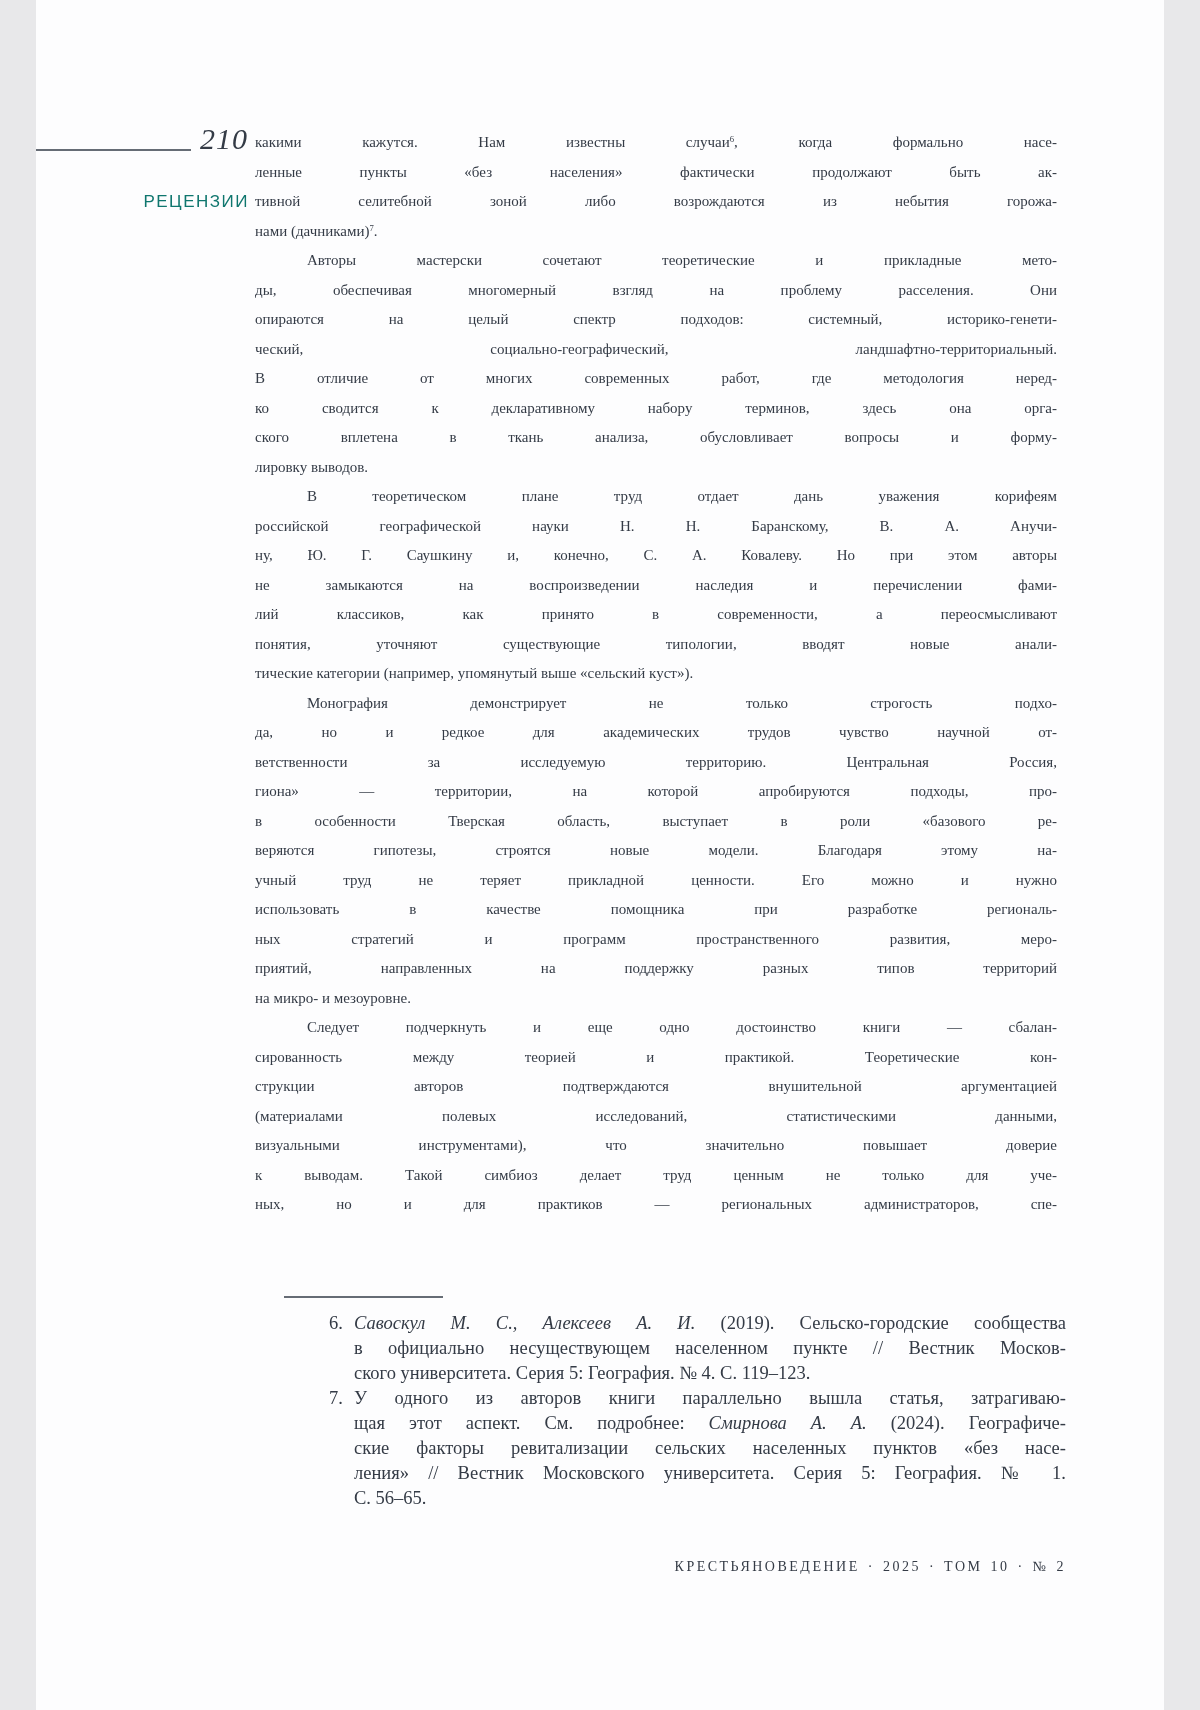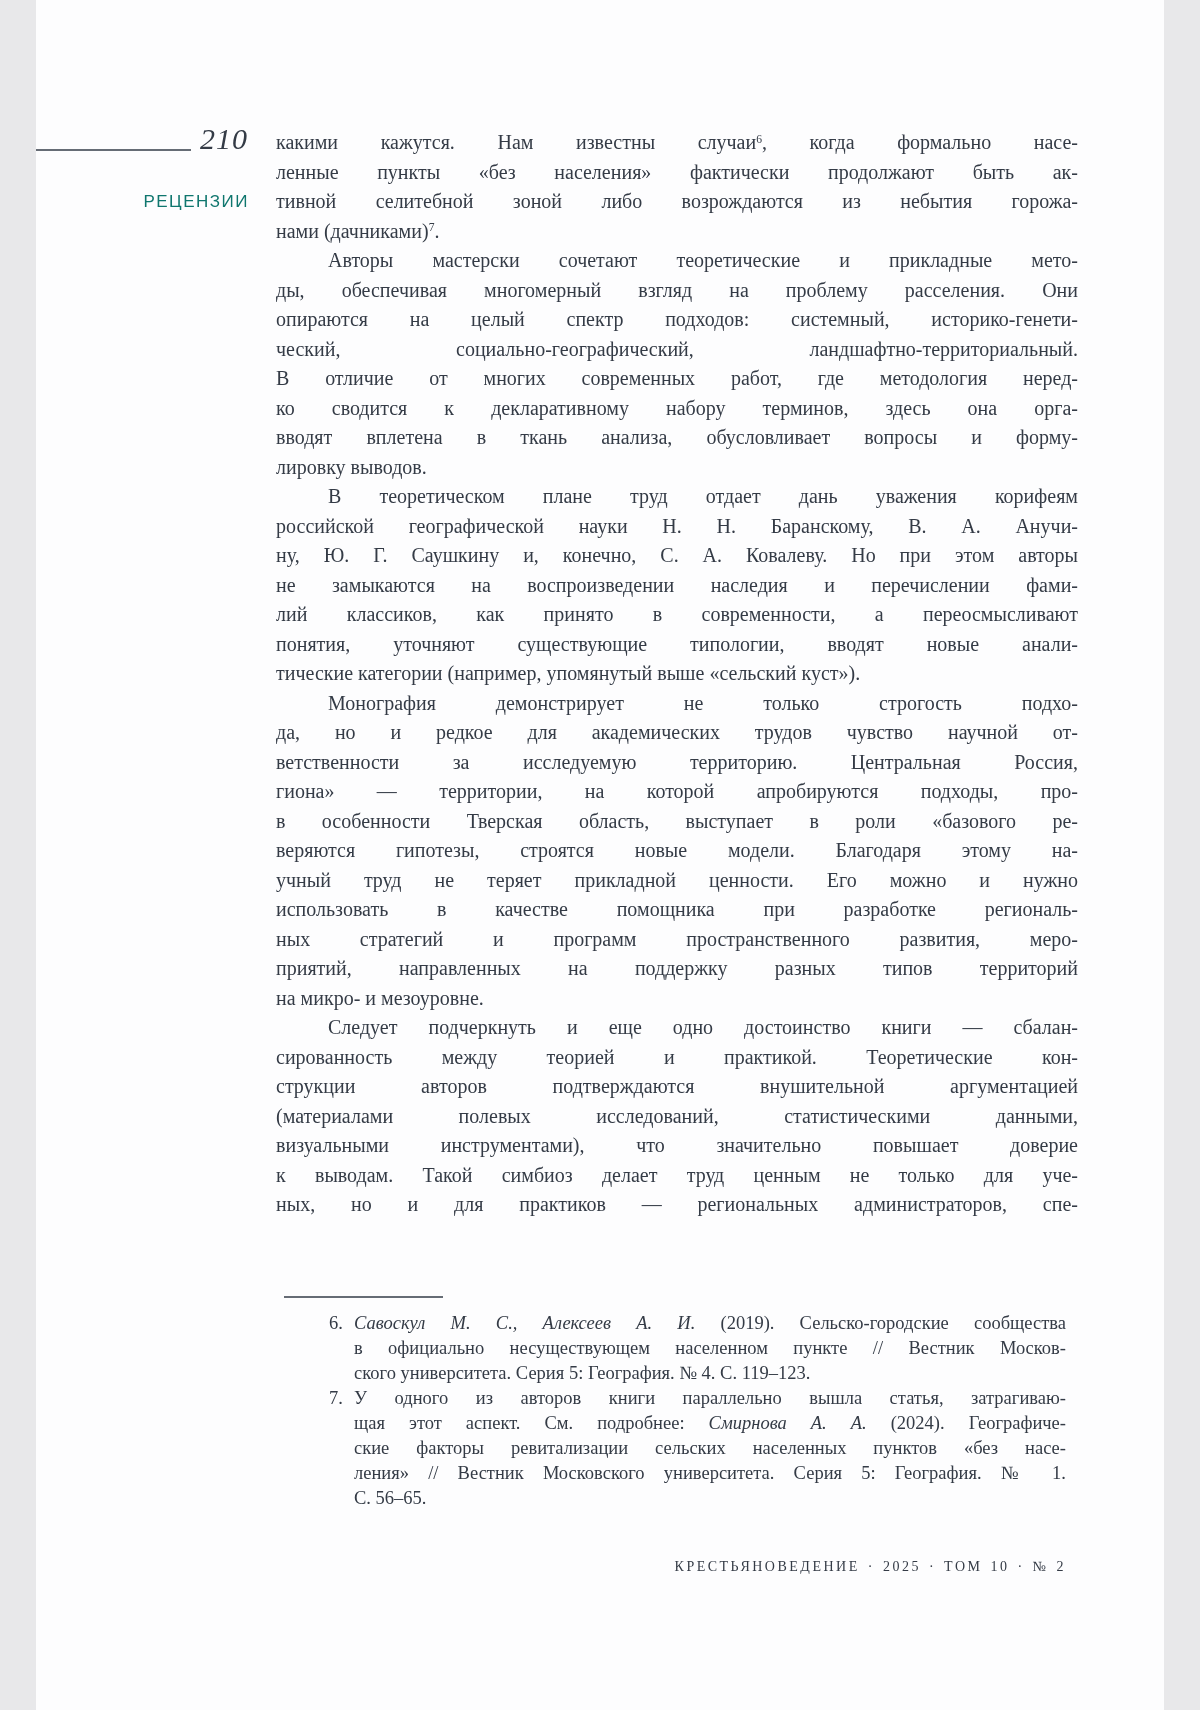--- a/index.html
+++ b/index.html
@@ -29,22 +29,22 @@
     letter-spacing:1px;
   }
   .section-label{
     position:absolute;left:40px;top:193px;width:173px;
     text-align:right;
     font-family:"Liberation Sans","DejaVu Sans",sans-serif;
     font-size:17px;line-height:1.1;letter-spacing:1.5px;
     color:#0f766e;
   }
   .body-block{
-    position:absolute;left:240px;top:128px;width:802px;
-    font-size:20px;line-height:29.5px;
+    position:absolute;left:219px;top:128px;width:802px;
+    font-size:15px;line-height:29.5px;
   }
   .para{margin:0;}
   .line{
     text-align:justify;
     text-align-last:justify;
   }
   .line.last{text-align-last:left;}
   .line.first{text-indent:52px;}
   sup.fnref{
     font-size:58%;
@@ -92,21 +92,21 @@
         <div class="line">тивной селитебной зоной либо возрождаются из небытия горожа-</div>
         <div class="line last">нами (дачниками)<sup class="fnref">7</sup>.</div>
       </div>
       <div class="para">
         <div class="line first">Авторы мастерски сочетают теоретические и прикладные мето-</div>
         <div class="line">ды, обеспечивая многомерный взгляд на проблему расселения. Они</div>
         <div class="line">опираются на целый спектр подходов: системный, историко-генети-</div>
         <div class="line">ческий, социально-географический, ландшафтно-территориальный.</div>
         <div class="line">В отличие от многих современных работ, где методология неред-</div>
         <div class="line">ко сводится к декларативному набору терминов, здесь она орга-</div>
-        <div class="line">вводят вплетена в ткань анализа, обусловливает вопросы и форму-</div>
+        <div class="line">ского вплетена в ткань анализа, обусловливает вопросы и форму-</div>
         <div class="line last">лировку выводов.</div>
       </div>
       <div class="para">
         <div class="line first">В теоретическом плане труд отдает дань уважения корифеям</div>
         <div class="line">российской географической науки Н. Н. Баранскому, В. А. Анучи-</div>
         <div class="line">ну, Ю. Г. Саушкину и, конечно, С. А. Ковалеву. Но при этом авторы</div>
         <div class="line">не замыкаются на воспроизведении наследия и перечислении фами-</div>
         <div class="line">лий классиков, как принято в современности, а переосмысливают</div>
         <div class="line">понятия, уточняют существующие типологии, вводят новые анали-</div>
         <div class="line last">тические категории (например, упомянутый выше «сельский куст»).</div>

